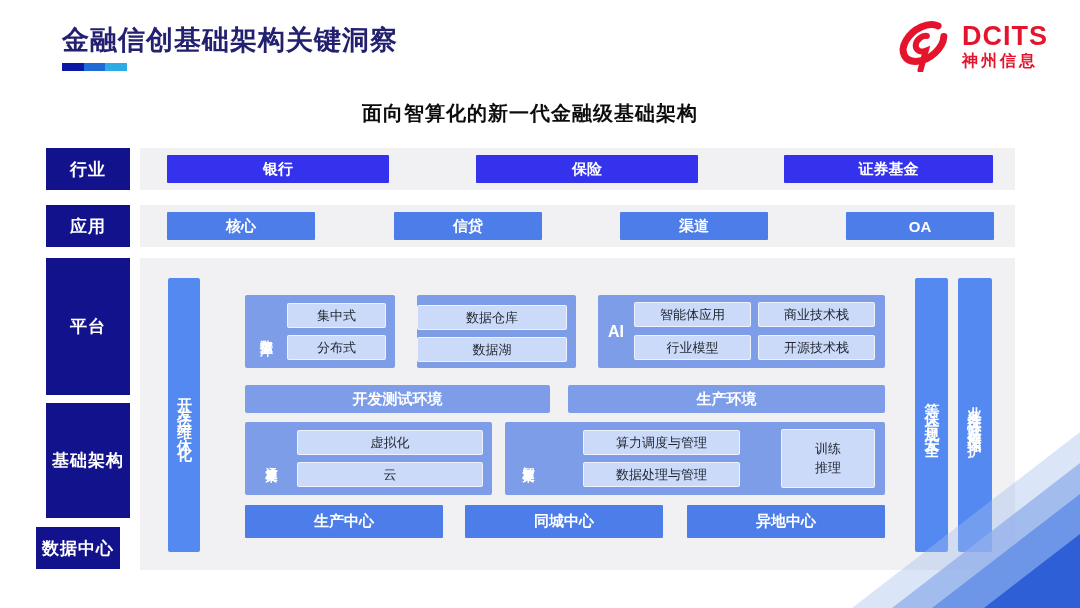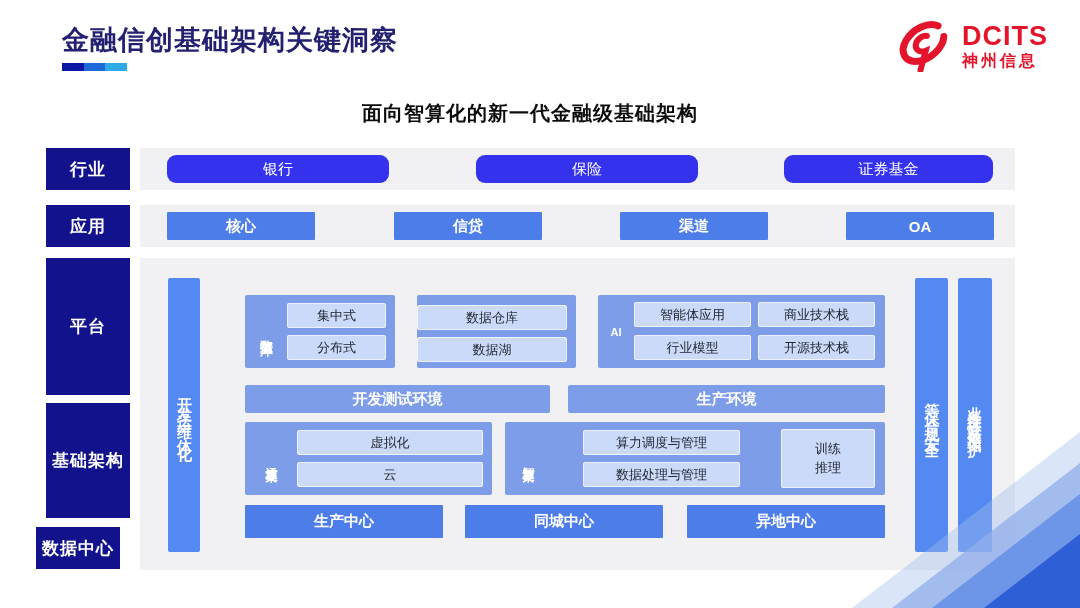--- a/index.html
+++ b/index.html
@@ -20,39 +20,39 @@
   .subtitle{font-size:20px;font-weight:bold;color:#0c0c0c;text-align:center;letter-spacing:1px;}
 
   
   .navlabel{background:#12128C;color:#ffffff;font-weight:bold;font-size:17px;
     display:flex;align-items:center;justify-content:center;letter-spacing:1px;}
 
   
   .strip,.panel{background:#F1F1F4;}
 
   
-  .btn1{background:#3432EC;color:#fff;font-weight:normal;font-size:15px;
-    display:flex;align-items:center;justify-content:center;border-radius:9px;}
+  .btn1{background:#3432EC;color:#fff;font-weight:bold;font-size:15px;
+    display:flex;align-items:center;justify-content:center;border-radius:1px;}
   .btn2{background:#4C7DE8;color:#fff;font-weight:bold;font-size:15px;
     display:flex;align-items:center;justify-content:center;border-radius:1px;}
 
   
   .vbar{background:#5389F0;color:#fff;font-weight:bold;
     display:flex;align-items:center;justify-content:center;border-radius:2px;}
   .vtext{writing-mode:vertical-rl;text-orientation:upright;font-size:15px;}
 
   
   .bluebox{background:#7E9DE9;border-radius:2px;display:flex;align-items:stretch;}
   .boxlabel{writing-mode:vertical-rl;text-orientation:upright;color:#fff;font-weight:bold;
     font-size:12px;letter-spacing:1px;display:flex;align-items:center;justify-content:center;}
   .pillcol{flex:1;display:flex;flex-direction:column;justify-content:center;gap:7px;padding:6px 9px 6px 0;}
   .pill{background:#CBDAF8;border:1px solid rgba(255,255,255,.65);border-radius:2px;
     color:#232833;font-size:13px;height:23px;display:flex;align-items:center;justify-content:center;}
   .pillgrid{flex:1;display:grid;grid-template-columns:1fr 1fr;gap:7px;padding:7px 10px 7px 0;}
-  .ailabel{color:#fff;font-weight:bold;font-size:11px;display:flex;align-items:center;justify-content:center;}
+  .ailabel{color:#fff;font-weight:bold;font-size:16px;display:flex;align-items:center;justify-content:center;}
 
   .envbar{background:#7E9DE9;color:#fff;font-weight:bold;font-size:15px;
     display:flex;align-items:center;justify-content:center;border-radius:2px;}
   .pill-tall{background:#CBDAF8;border:1px solid rgba(255,255,255,.65);border-radius:2px;
     color:#232833;font-size:13px;display:flex;align-items:center;justify-content:center;line-height:1.45;}
   .pill-tall span{display:inline-block;width:30px;text-align:center;}
 
   
   .tri{position:absolute;right:0;bottom:0;}
   .t1{width:228px;height:176px;background:rgba(166,190,238,0.40);

